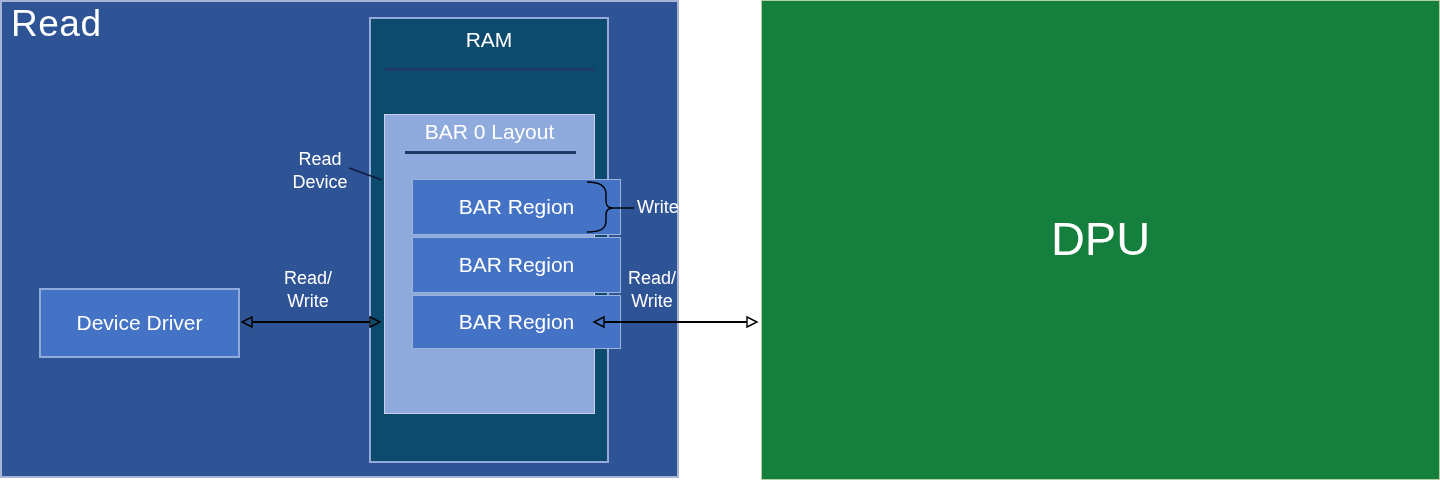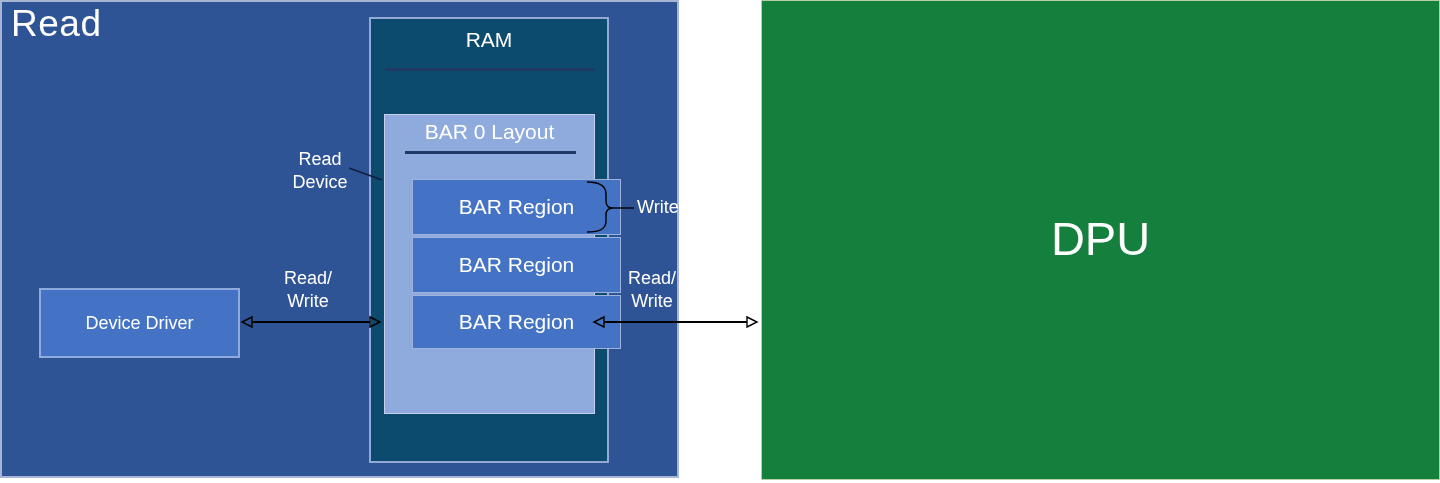--- a/index.html
+++ b/index.html
@@ -90,21 +90,21 @@
   .device-driver-box {
     position: absolute;
     left: 39px; top: 288px;
     width: 201px; height: 70px;
     background: #4472C4;
     box-shadow: inset 0 0 0 2px #8FAADC;
     display: flex;
     align-items: center;
     justify-content: center;
     color: #ffffff;
-    font-size: 18px;
+    font-size: 21px;
   }
   
   .anno {
     position: absolute;
     color: #ffffff;
     font-size: 18px;
     line-height: 23px;
     text-align: center;
   }
   .start-address-label { left: 279px; top: 148px; width: 82px; }

